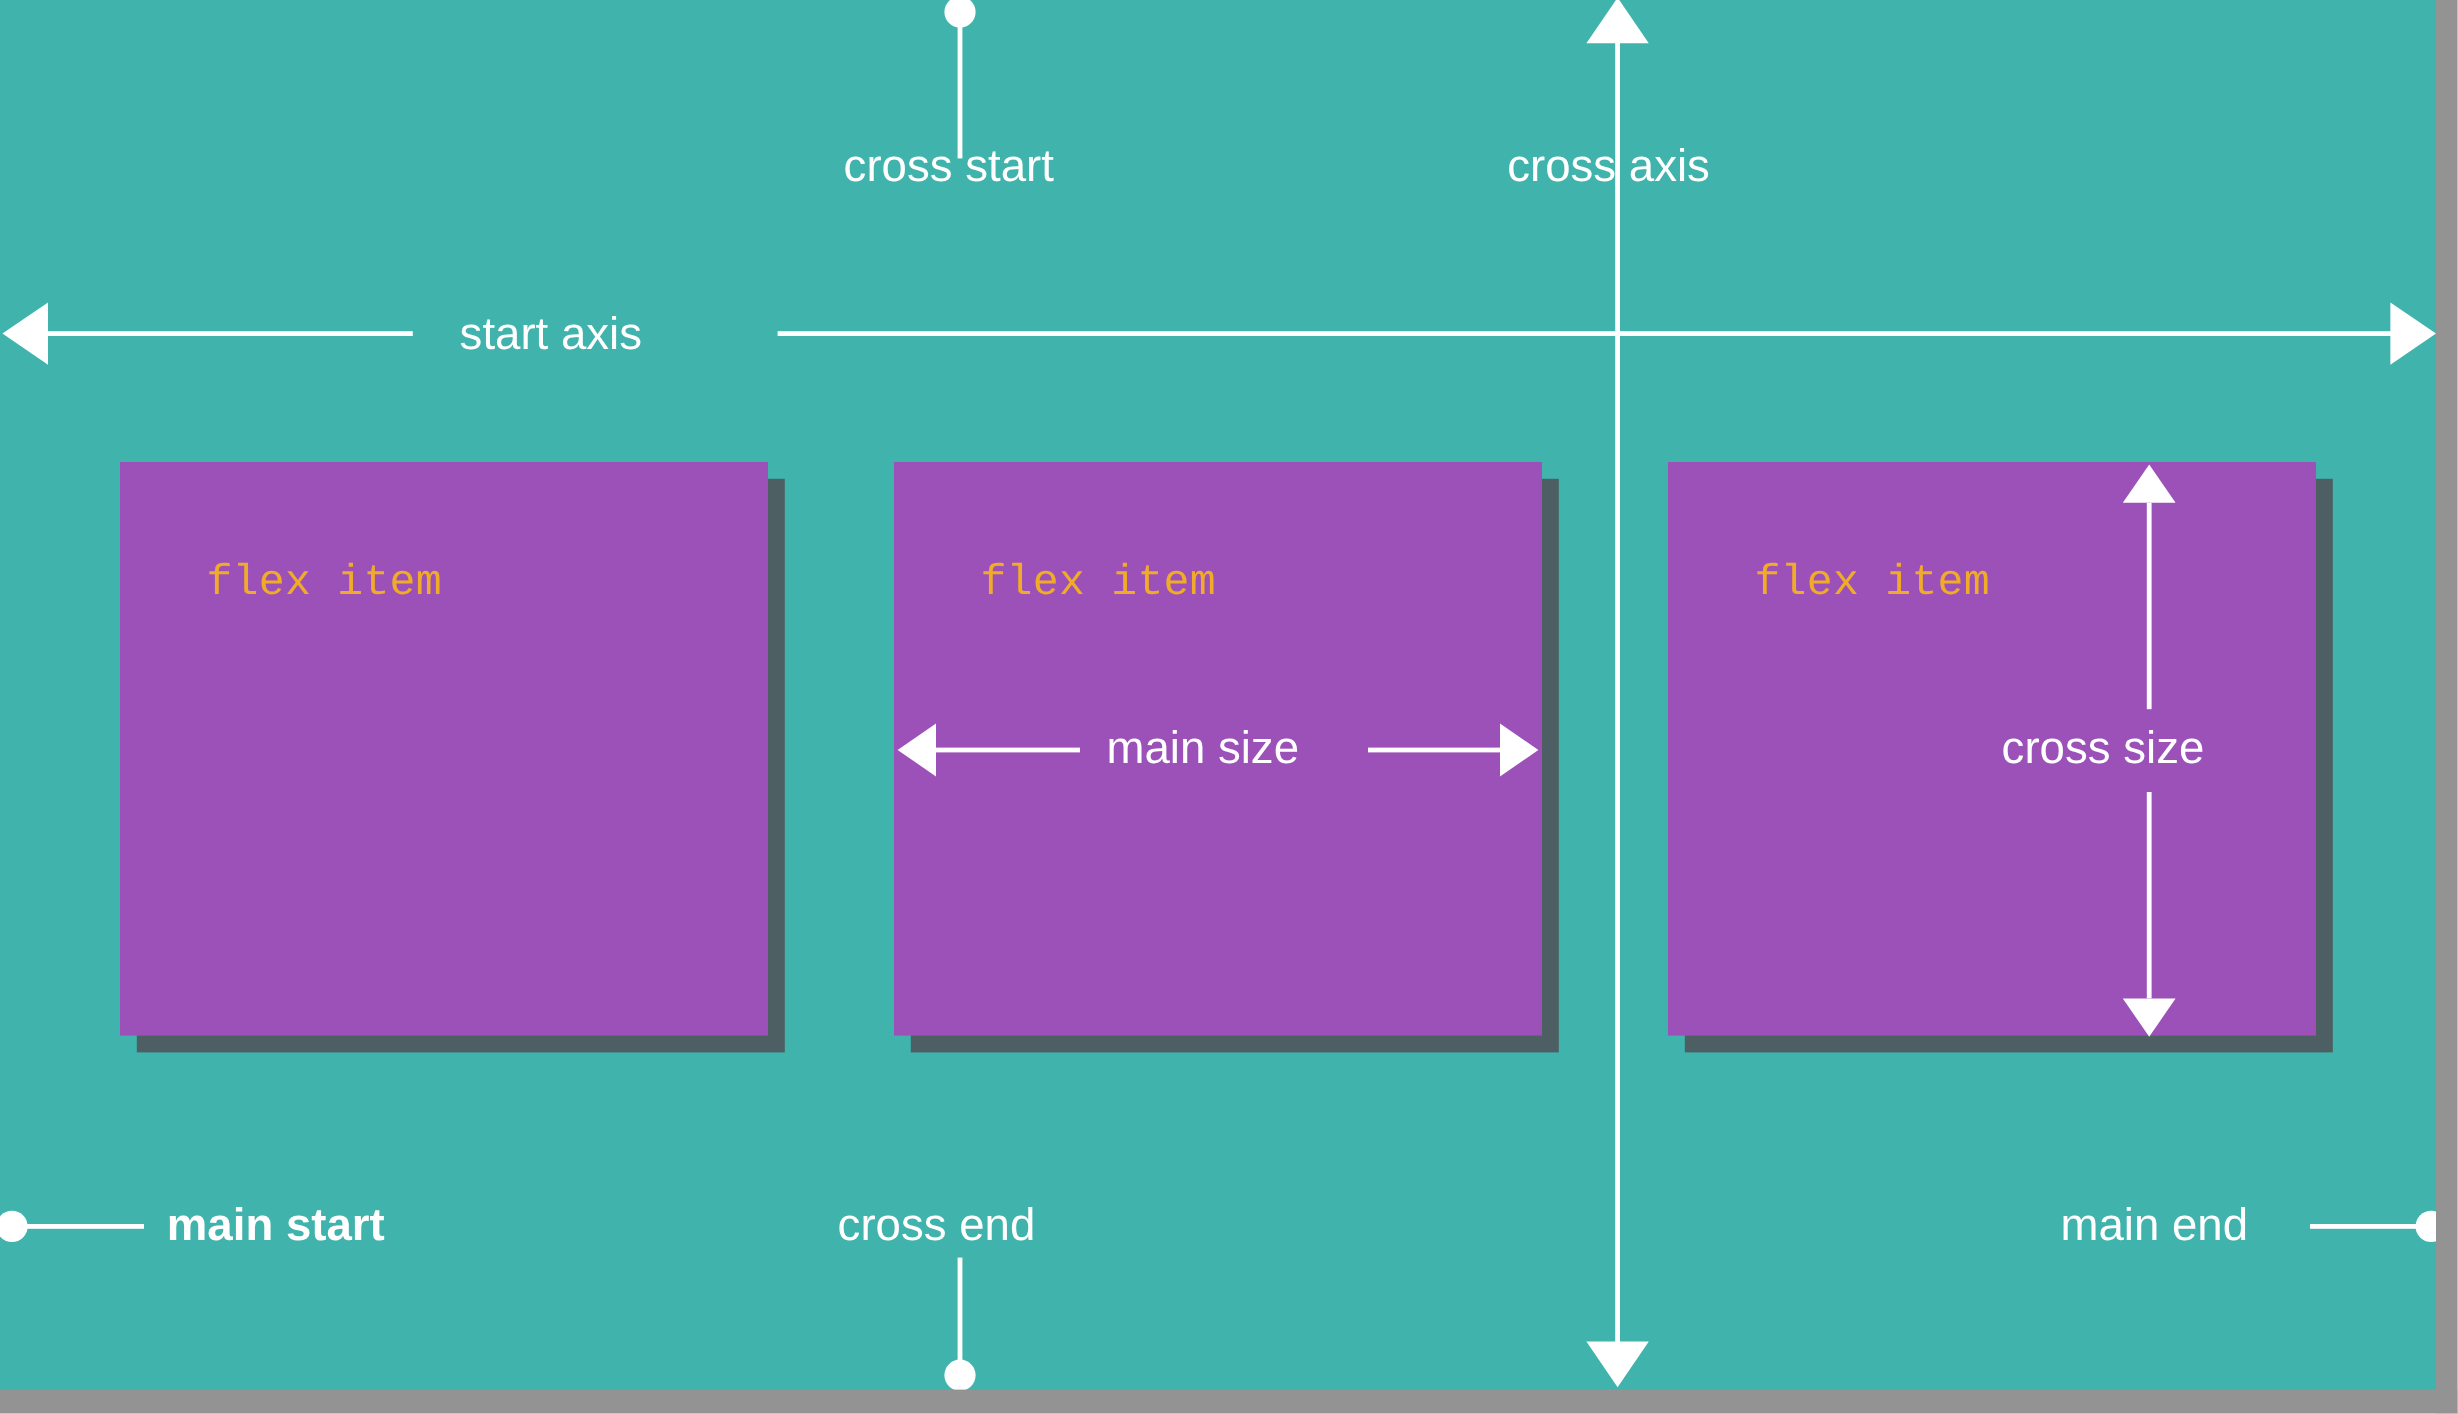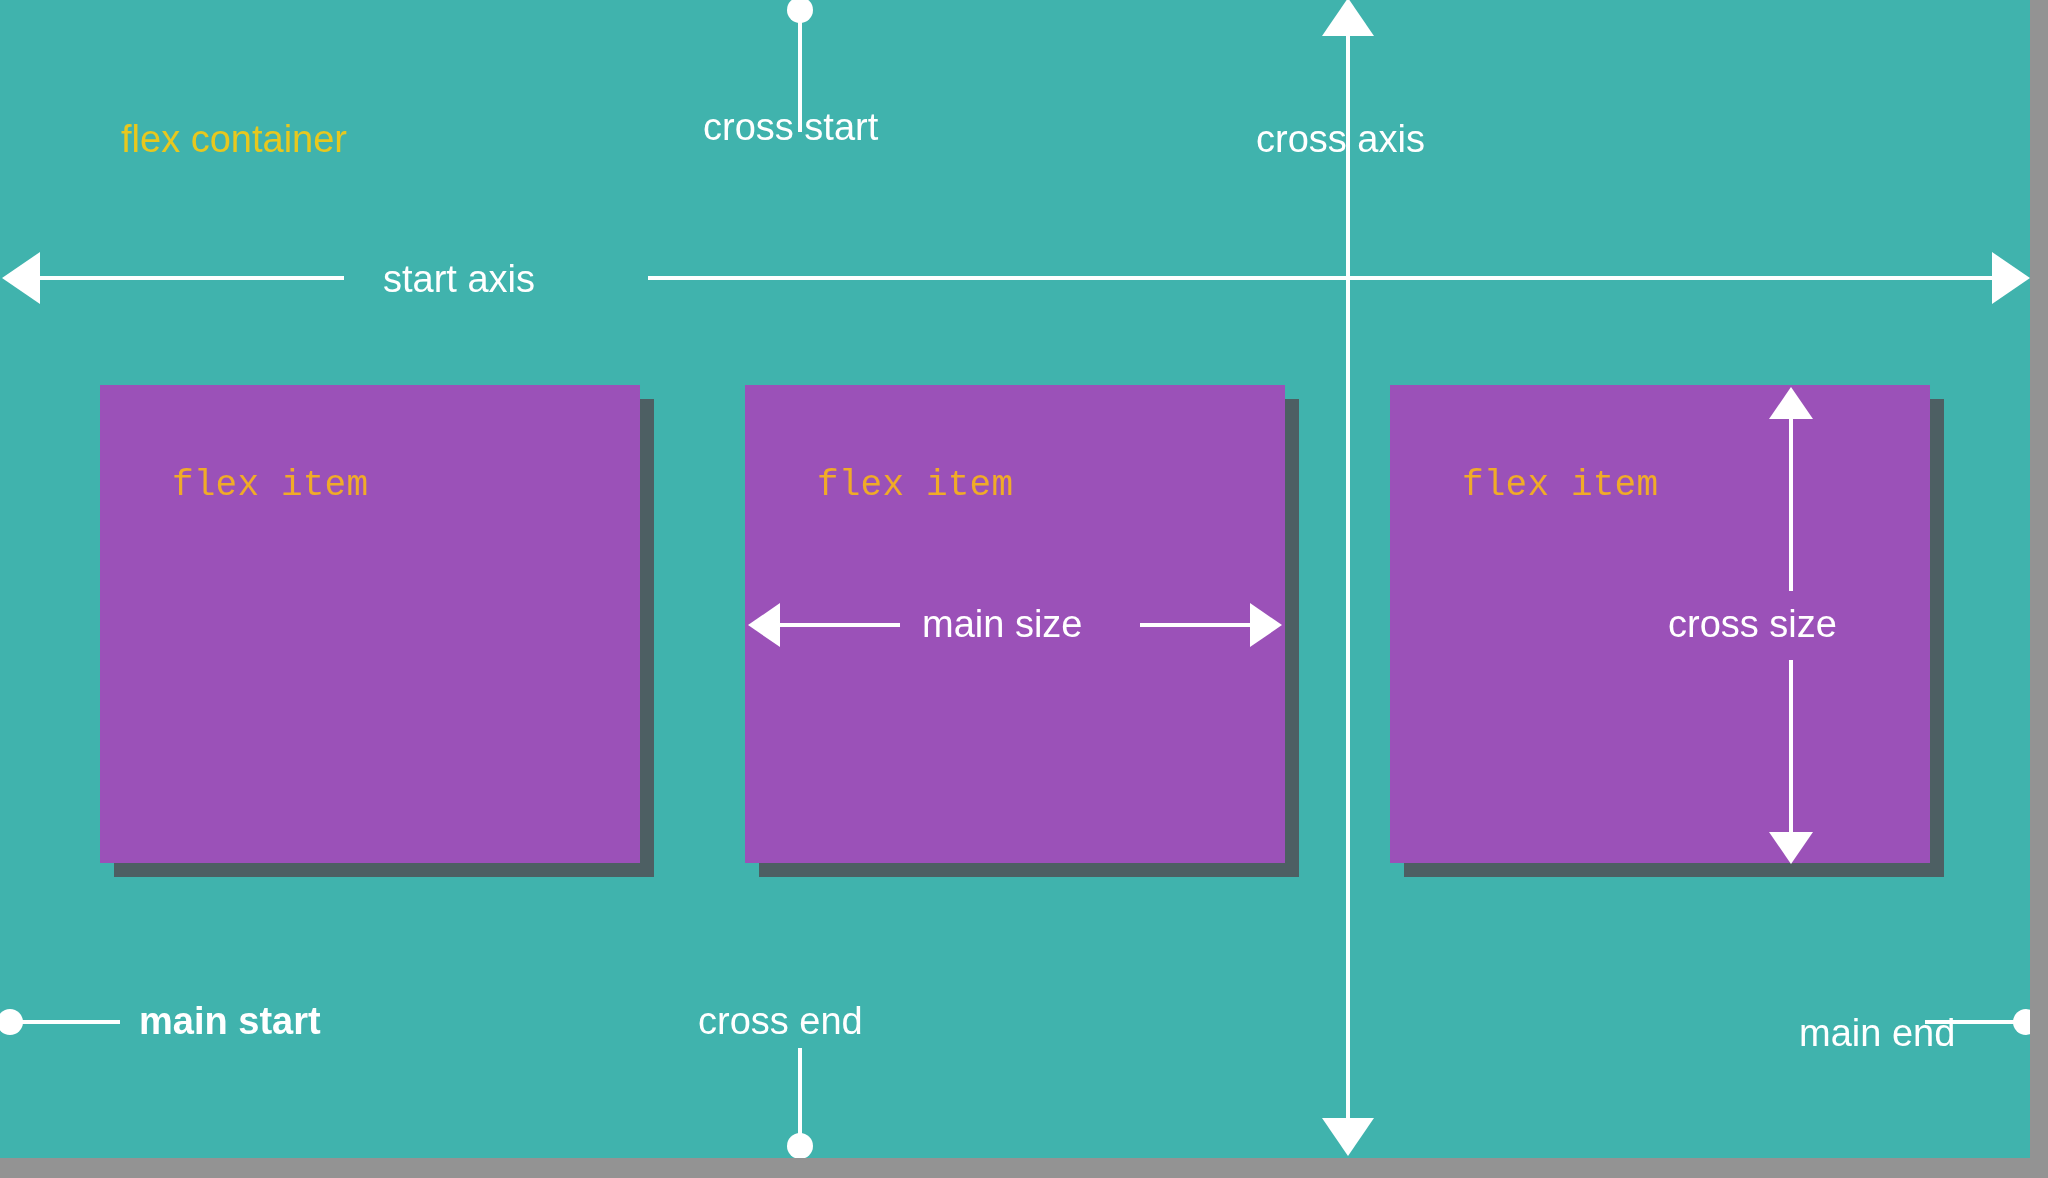--- a/index.html
+++ b/index.html
@@ -165,25 +165,24 @@
     border-left: 22px solid transparent;
     border-right: 22px solid transparent;
     border-top: 32px solid #ffffff;
   }
 </style>
 </head>
 <body>
 
 <div id="stage">
 
-  <div class="container-label">flex container</div>
 
   <div class="dot" style="left:787px; top:-3px;"></div>
   <div class="vline" style="left:798px; top:10px; height:122px;"></div>
-  <div class="axis-text" style="left:703px; top:106px;text-align:right;">cross start</div>
+  <div class="axis-text" style="left:703px; top:118px;text-align:right;">cross start</div>
 
   <div class="arrow-up" style="left:1322px; top:-2px;"></div>
   <div class="vline" style="left:1346px; top:34px; height:1086px;"></div>
   <div class="arrow-down" style="left:1322px; top:1118px;"></div>
   <div class="axis-text" style="left:1256px; top:118px;">cross axis</div>
 
   <div class="arrow-left" style="left:2px; top:252px;"></div>
   <div class="hline" style="left:38px; top:276px; width:306px;"></div>
   <div class="axis-text" style="left:383px; top:258px;">start axis</div>
   <div class="hline" style="left:648px; top:276px; width:1360px;"></div>
@@ -214,20 +213,20 @@
   <div class="arrow-down-sm" style="left:1769px; top:832px;"></div>
 
   <div class="dot" style="left:-3px; top:1009px;"></div>
   <div class="hline" style="left:10px; top:1020px; width:110px;"></div>
   <div class="axis-text" style="left:139px; top:1000px;font-weight:bold;">main start</div>
 
   <div class="axis-text" style="left:698px; top:1000px;">cross end</div>
   <div class="vline" style="left:798px; top:1048px; height:100px;"></div>
   <div class="dot" style="left:787px; top:1133px;"></div>
 
-  <div class="axis-text" style="left:1799px; top:1000px;margin-top:12px;">main end</div>
+  <div class="axis-text" style="left:1717px; top:1000px;">main end</div>
   <div class="hline" style="left:1925px; top:1020px; width:105px;"></div>
   <div class="dot" style="left:2013px; top:1009px;"></div>
 
   <div class="strip-bottom"></div>
   <div class="strip-right"></div>
 
 </div>
 
 </body></html>

